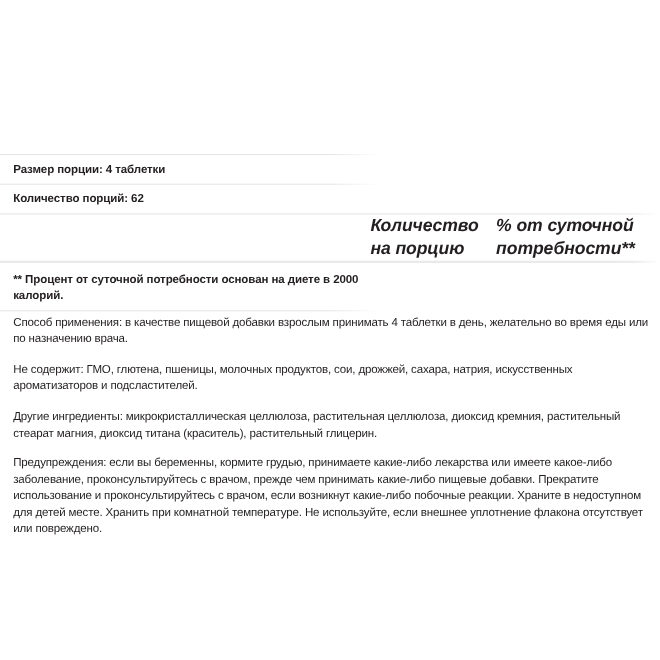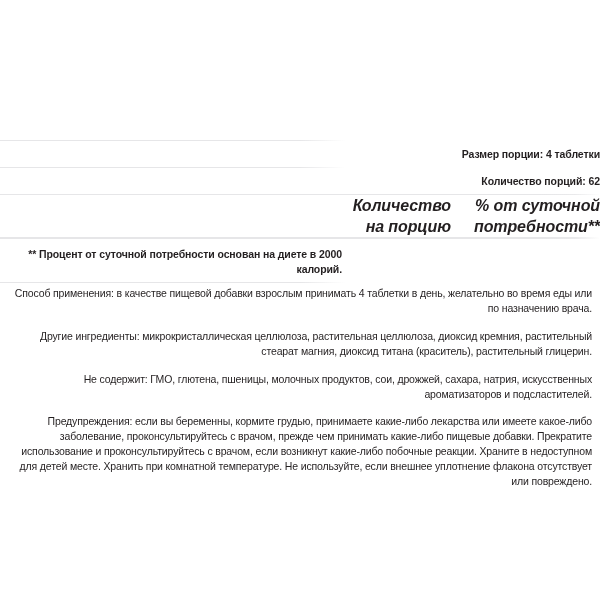--- a/index.html
+++ b/index.html
@@ -15,21 +15,20 @@
     font-family: "Liberation Sans", "DejaVu Sans", sans-serif;
     color: #231f20;
     -webkit-font-smoothing: antialiased;
   }
 
   .page {
     position: relative;
     width: 600px;
     height: 600px;
     box-sizing: border-box;
-    text-align: right;
   }
 
   
   .facts {
     position: absolute;
     left: 0;
     top: 140px;
     width: 600px;
     box-sizing: border-box;
   }
@@ -155,21 +154,21 @@
     <div class="footnote">** Процент от суточной потребности основан на диете в 2000 калорий.</div>
 
     <div class="rule"></div>
 
   </div>
 
   <div class="body-copy">
 
     <p class="para">Способ применения: в качестве пищевой добавки взрослым принимать 4 таблетки в день, желательно во время еды или по назначению врача.</p>
 
+    <p class="para">Не содержит: ГМО, глютена, пшеницы, молочных продуктов, сои, дрожжей, сахара, натрия, искусственных ароматизаторов и подсластителей.</p>
+
     <p class="para">Другие ингредиенты: микрокристаллическая целлюлоза, растительная целлюлоза, диоксид кремния, растительный стеарат магния, диоксид титана (краситель), растительный глицерин.</p>
-
-    <p class="para">Не содержит: ГМО, глютена, пшеницы, молочных продуктов, сои, дрожжей, сахара, натрия, искусственных ароматизаторов и подсластителей.</p>
 
     <p class="para">Предупреждения: если вы беременны, кормите грудью, принимаете какие-либо лекарства или имеете какое-либо заболевание, проконсультируйтесь с врачом, прежде чем принимать какие-либо пищевые добавки. Прекратите использование и проконсультируйтесь с врачом, если возникнут какие-либо побочные реакции. Храните в недоступном для детей месте. Хранить при комнатной температуре. Не используйте, если внешнее уплотнение флакона отсутствует или повреждено.</p>
 
   </div>
 
 </div>
 
 </body></html>

